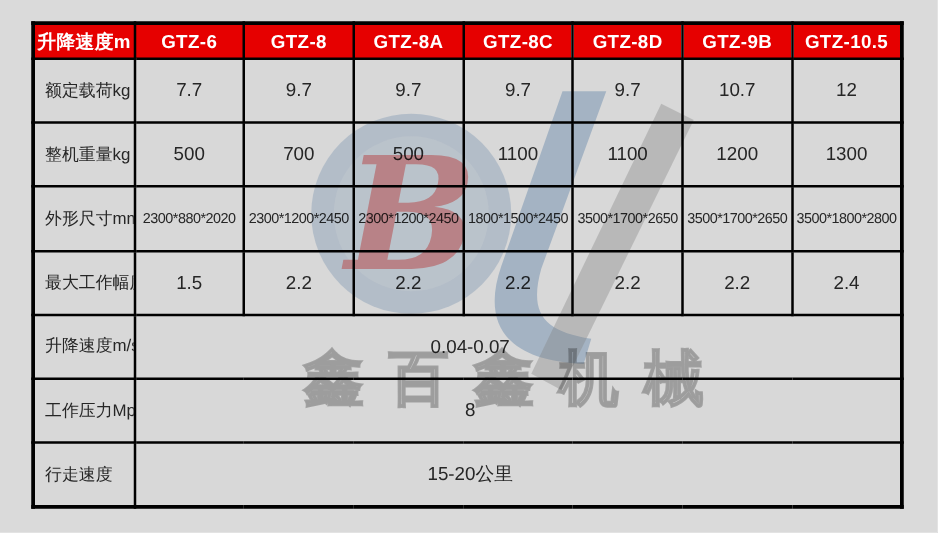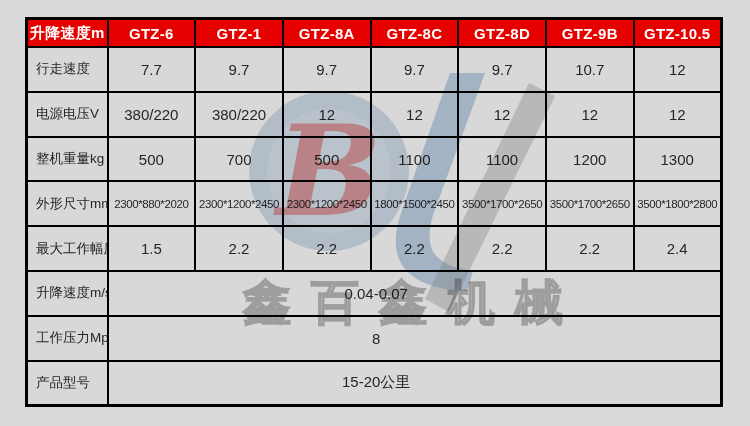--- a/index.html
+++ b/index.html
@@ -76,47 +76,37 @@
         <col style="width: 87.7px;">
         <col style="width: 87.7px;">
         <col style="width: 87.7px;">
         <col style="width: 87.7px;">
         <col style="width: 87.7px;">
       </colgroup>
     <thead>
       <tr id="header-row">
           <th>升降速度m</th>
           <th>GTZ-6</th>
-          <th>GTZ-1</th>
+          <th>GTZ-8</th>
           <th>GTZ-8A</th>
           <th>GTZ-8C</th>
           <th>GTZ-8D</th>
           <th>GTZ-9B</th>
           <th>GTZ-10.5</th>
         </tr>
     </thead>
     <tbody id="body-rows">
         <tr>
-          <td class="label">行走速度</td>
+          <td class="label">额定载荷kg</td>
           <td class="value">7.7</td>
           <td class="value">9.7</td>
           <td class="value">9.7</td>
           <td class="value">9.7</td>
           <td class="value">9.7</td>
           <td class="value">10.7</td>
-          <td class="value">12</td>
-        </tr>
-        <tr>
-          <td class="label">电源电压V</td>
-          <td class="value">380/220</td>
-          <td class="value">380/220</td>
-          <td class="value">12</td>
-          <td class="value">12</td>
-          <td class="value">12</td>
-          <td class="value">12</td>
           <td class="value">12</td>
         </tr>
         <tr>
           <td class="label">整机重量kg</td>
           <td class="value">500</td>
           <td class="value">700</td>
           <td class="value">500</td>
           <td class="value">1100</td>
           <td class="value">1100</td>
           <td class="value">1200</td>
@@ -144,21 +134,21 @@
         </tr>
         <tr>
           <td class="label">升降速度m/s</td>
           <td class="value merged" colspan="7"><span>0.04-0.07</span></td>
         </tr>
         <tr>
           <td class="label">工作压力Mpa</td>
           <td class="value merged" colspan="7"><span>8</span></td>
         </tr>
         <tr>
-          <td class="label">产品型号</td>
+          <td class="label">行走速度</td>
           <td class="value merged" colspan="7"><span>15-20公里</span></td>
         </tr>
       </tbody>
   </table>
 
   <svg class="logo-wm" width="330" height="255" viewBox="0 0 330 255" aria-hidden="true">
     <circle cx="92" cy="106" r="80" fill="#a9c2dc" opacity="0.5"></circle>
     <circle cx="92" cy="106" r="62" fill="#e7eef5" opacity="0.45"></circle>
     <text x="92" y="150" text-anchor="middle" font-family="'DejaVu Serif',serif" font-style="italic" font-weight="700" font-size="125" fill="#d85c5c" opacity="0.55">B</text>
     <path d="M213,8 L248,8 L196,150 C186,186 198,200 236,206 L230,226 C168,224 148,194 164,148 Z" fill="#8fb0d2" opacity="0.55"></path>

